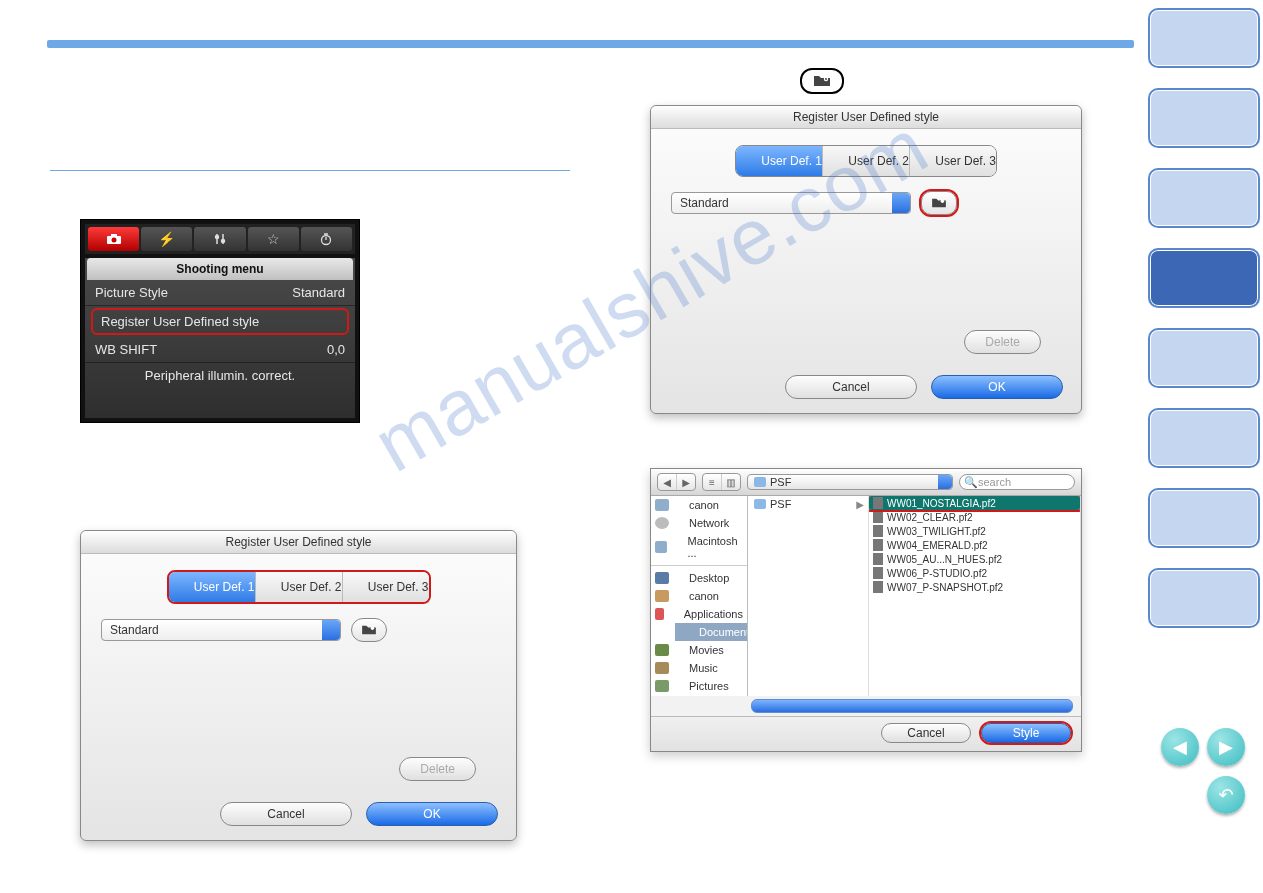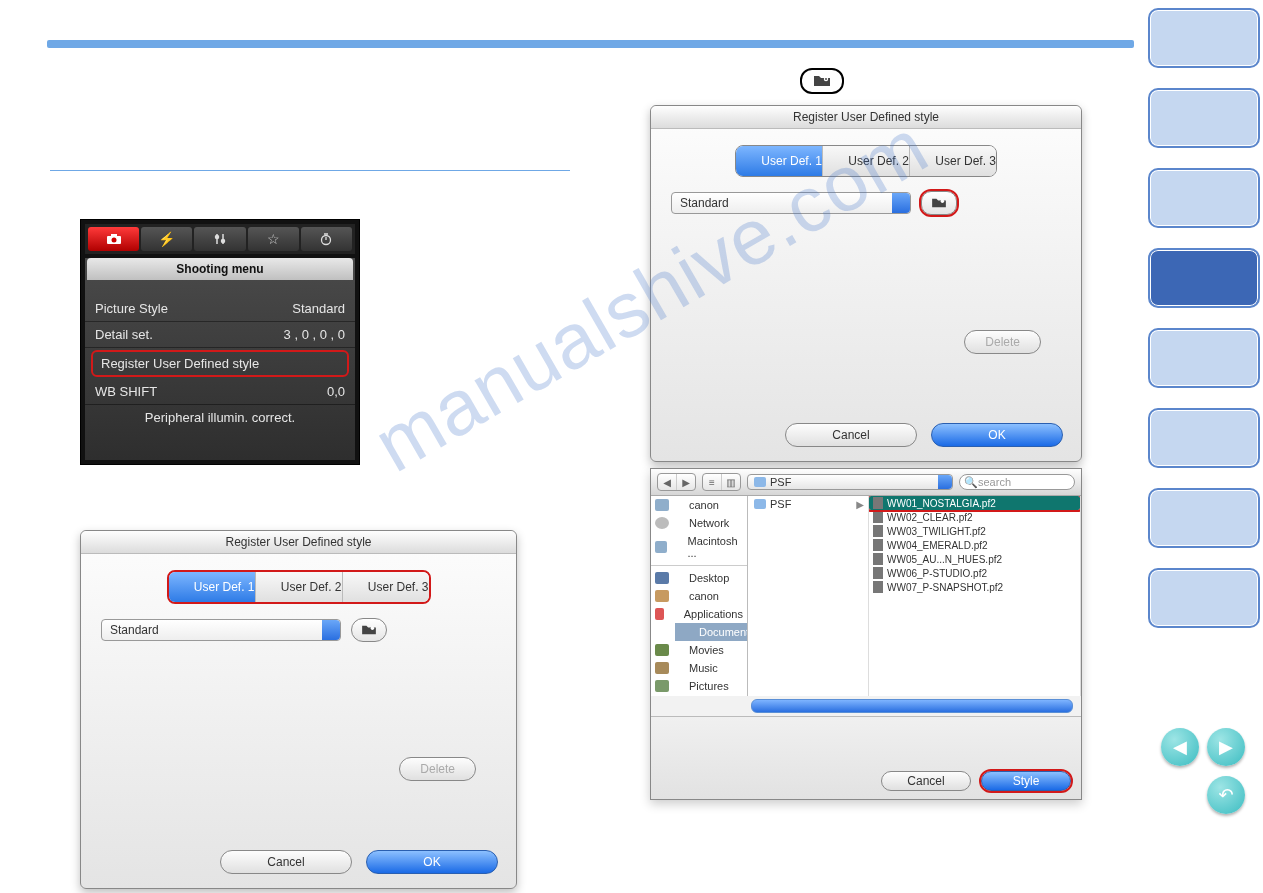--- a/index.html
+++ b/index.html
@@ -100,21 +100,21 @@
   }
   .sm-tab.red { background: linear-gradient(#ff3a3a,#b00000); color:#fff; }
   .sm-body { background: linear-gradient(#4a4a4a,#2e2e2e); }
   .sm-title {
     background: linear-gradient(#e8e8e8,#c0c0c0);
     color: #111;
     font-weight: bold;
     text-align: center;
     padding: 4px 0;
     border-radius: 4px 4px 0 0;
-    margin: 4px 2px 16px 2px;
+    margin: 4px 2px 0 2px;
   }
   .sm-row {
     display: flex;
     justify-content: space-between;
     padding: 5px 10px;
     color: #e6e6e6;
     font-size: 13px;
     border-bottom: 1px solid rgba(0,0,0,.4);
   }
   .sm-row.hl {
@@ -198,21 +198,20 @@
   }
   .aqua-btn {
     min-width: 90px;
     padding: 4px 20px;
     border: 1px solid #888;
     border-radius: 14px;
     background: linear-gradient(#fdfdfd,#e0e0e0);
     text-align: center;
     font-size: 12px;
     color: #333;
-    margin-top: 48px;
   }
   .aqua-btn.primary {
     background: linear-gradient(#8cc0ff,#1a6ae6);
     color: #fff;
     border-color: #2a5fb0;
   }
   .aqua-btn.hl { outline: 2px solid #d21919; }
   .delete-row { text-align: right; padding: 120px 20px 4px 20px; }
   .aqua-btn.disabled { color: #aaa; }
   
@@ -378,24 +377,20 @@
             <circle cx="7" cy="8" r="4.5"></circle>
             <path d="M7 8V5M5 2h4"></path>
           </svg>
       </div>
     </div>
     <div class="sm-body">
       <div class="sm-title">Shooting menu</div>
       <div class="sm-row">
         <span>Picture Style</span>
         <span>Standard</span>
-      </div>
-      <div class="sm-row">
-        <span>Detail set.</span>
-        <span>3 , 0 , 0 , 0</span>
       </div>
       <div class="sm-row hl">
         <span>Register User Defined style</span>
       </div>
       <div class="sm-row">
         <span>WB SHIFT</span>
         <span>0,0</span>
       </div>
       <div class="sm-row" style="border-bottom:none;justify-content:center;">
         <span>Peripheral illumin. correct.</span>

